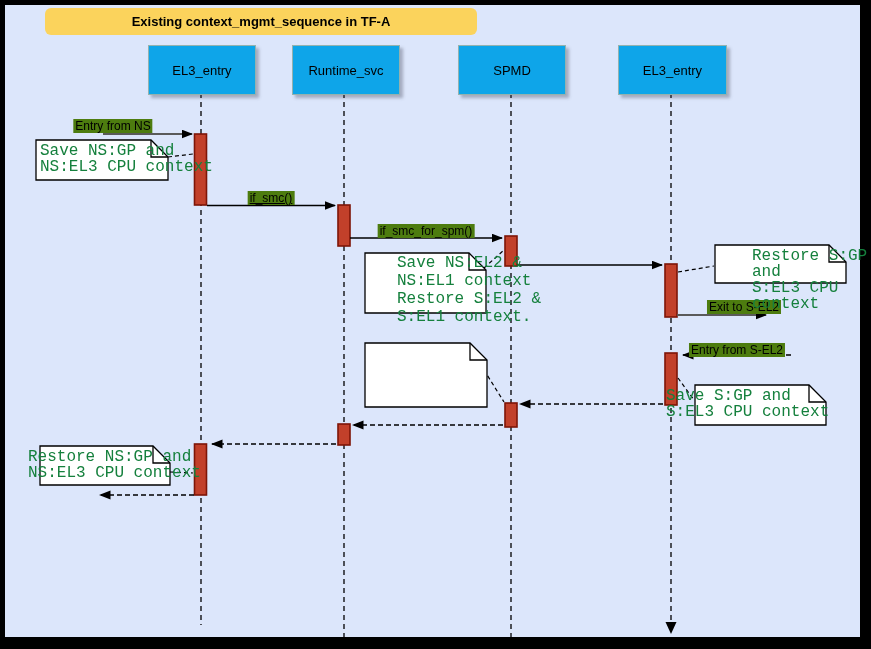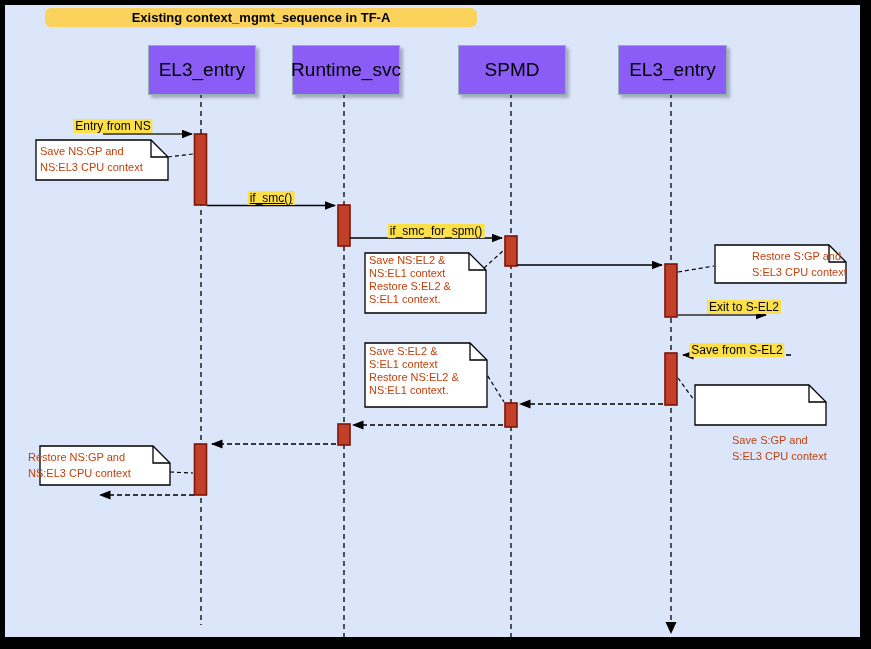--- a/index.html
+++ b/index.html
@@ -5,41 +5,41 @@
   html,body{margin:0;padding:0;background:#222;}
   .canvas{
     position:relative;width:871px;height:649px;background:#000;overflow:hidden;
     font-family:"Liberation Sans",sans-serif;
   }
   .page{position:absolute;left:5px;top:5px;width:855px;height:632px;background:#dce6fb;}
   .layer{position:absolute;left:0;top:0;width:871px;height:649px;}
   svg.layer{pointer-events:none;}
 
   .title-bar{
-    position:absolute;left:45px;top:8px;width:432px;height:19px;
+    position:absolute;left:45px;top:8px;width:432px;height:27px;
     background:#fbd35c;border-radius:6px;
     display:flex;align-items:center;justify-content:center;
     font-size:13px;font-weight:bold;color:#000;
   }
   .ll-header{
     position:absolute;top:45px;width:106px;height:48px;
-    background:#8b5cf6;border:1px solid #93b2af;
+    background:#0ea5e9;border:1px solid #93b2af;
     box-shadow:3px 3px 3px rgba(60,60,80,0.35);
     display:flex;align-items:center;justify-content:center;
-    font-size:19px;color:#000;text-align:center;
+    font-size:13px;color:#000;text-align:center;
   }
   .msg-label{
     position:absolute;transform:translateX(-50%);
-    background:#fde047;padding:0 2px;
+    background:#4d7c0f;padding:0 2px;
     font-size:12px;color:#000;white-space:nowrap;line-height:14px;
   }
   .note-text{
-    position:absolute;font-size:11px;color:#c2410c;white-space:pre-line;
+    position:absolute;font-size:16px;color:#15803d;white-space:pre-line;font-family:Liberation Mono, monospace;
   }
-  .lh15{line-height:13px;}
+  .lh15{line-height:18px;margin-left:28px;}
   .lh16{line-height:16px;}
 </style>
 </head>
 <body>
 
 <div class="canvas">
   <div class="page"></div>
 
   <svg class="layer" width="871" height="649" viewBox="0 0 871 649">
     <defs>
@@ -114,34 +114,30 @@
     </div>
     <div class="ll-header" style="left:292px;">
       <span>Runtime_svc</span>
     </div>
     <div class="ll-header" style="left:618px;width:107px;">
       <span>EL3_entry</span>
     </div>
 
     <div class="msg-label" style="left:113px;top:119px;">Entry from NS</div>
     <div class="msg-label" style="left:271px;top:191px;text-decoration:underline;">if_smc()</div>
-    <div class="msg-label" style="left:436px;top:224px;">if_smc_for_spm()</div>
+    <div class="msg-label" style="left:426px;top:224px;">if_smc_for_spm()</div>
     <div class="msg-label" style="left:744px;top:300px;">Exit to S-EL2</div>
-    <div class="msg-label" style="left:737px;top:343px;">Save from S-EL2</div>
+    <div class="msg-label" style="left:737px;top:343px;">Entry from S-EL2</div>
 
     <div class="note-text lh16" style="left:40px;top:143px;">Save NS:GP and
 NS:EL3 CPU context</div>
     <div class="note-text lh15" style="left:369px;top:254px;">Save NS:EL2 &amp;
 NS:EL1 context
 Restore S:EL2 &amp;
 S:EL1 context.</div>
     <div class="note-text lh16" style="left:752px;top:248px;">Restore S:GP and
 S:EL3 CPU context</div>
-    <div class="note-text lh15" style="left:369px;top:345px;">Save S:EL2 &amp;
-S:EL1 context
-Restore NS:EL2 &amp;
-NS:EL1 context.</div>
-    <div class="note-text lh16" style="left:732px;top:388px;margin-top:44px;">Save S:GP and
+    <div class="note-text lh16" style="left:666px;top:388px;">Save S:GP and
 S:EL3 CPU context</div>
     <div class="note-text lh16" style="left:28px;top:449px;">Restore NS:GP and
 NS:EL3 CPU context</div>
   </div>
 </div>
 
 </body></html>

